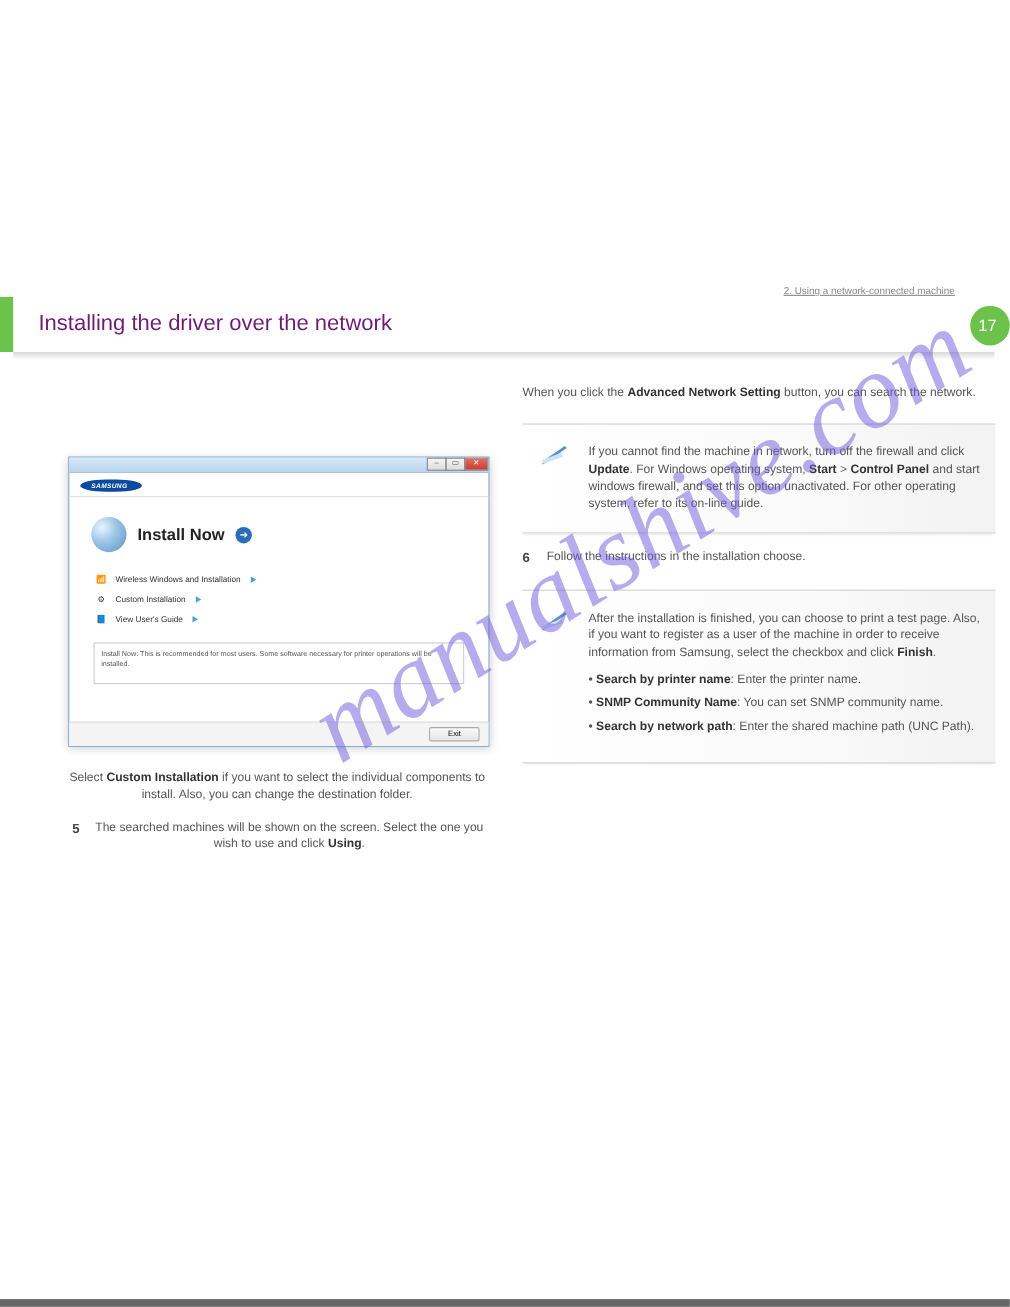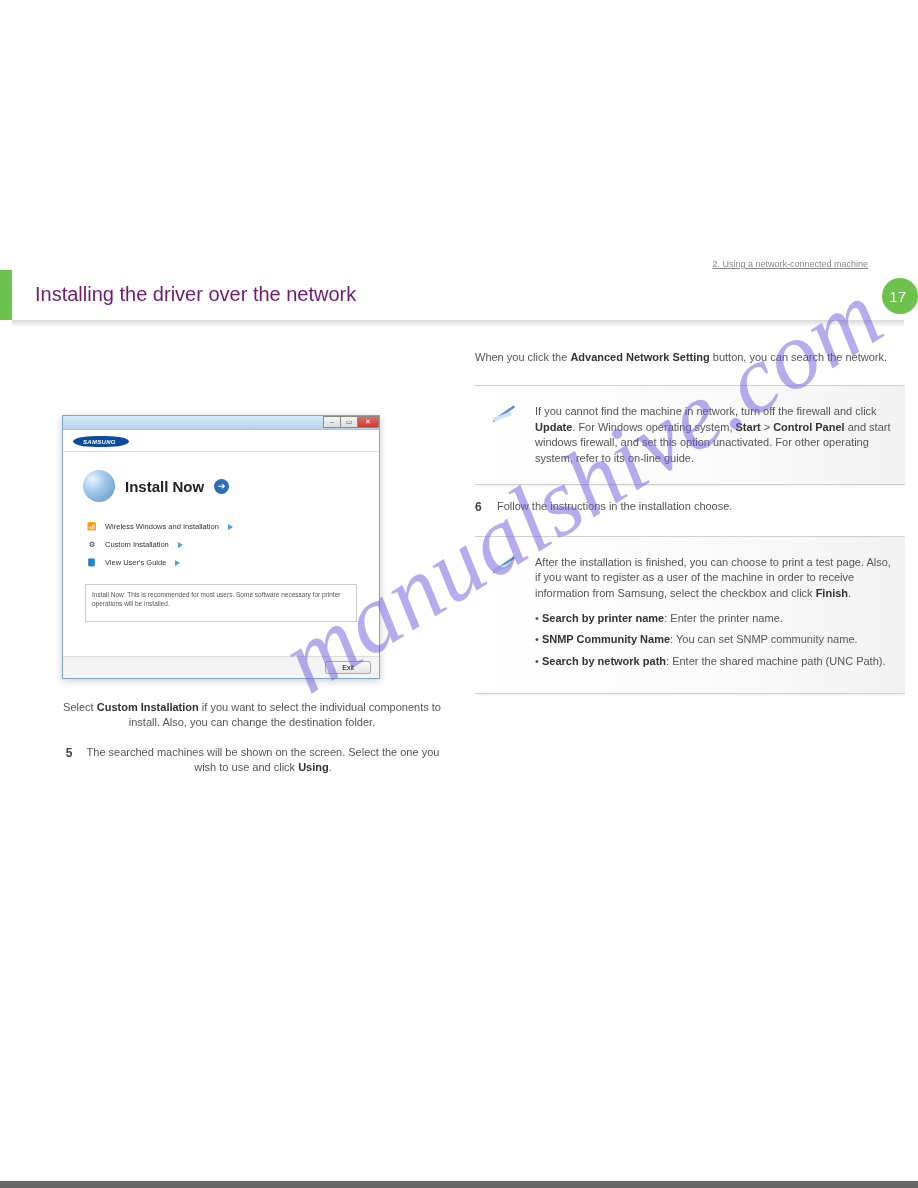--- a/index.html
+++ b/index.html
@@ -75,21 +75,21 @@
     color: #fff;
     font-weight: normal;
     z-index: 5;
   }
 
   
   .installer {
     position: absolute;
     top: 415px;
     left: 62px;
-    width: 318px;
+    width: 383px;
     height: 264px;
     border: 1px solid #7fa6c9;
     background: #fff;
     box-shadow: 0 2px 8px rgba(0,0,0,0.2);
   }
   .titlebar {
     height: 14px;
     background: linear-gradient(to bottom, #d6e8f7, #b8d4ec);
     border-bottom: 1px solid #aac4db;
     position: relative;

